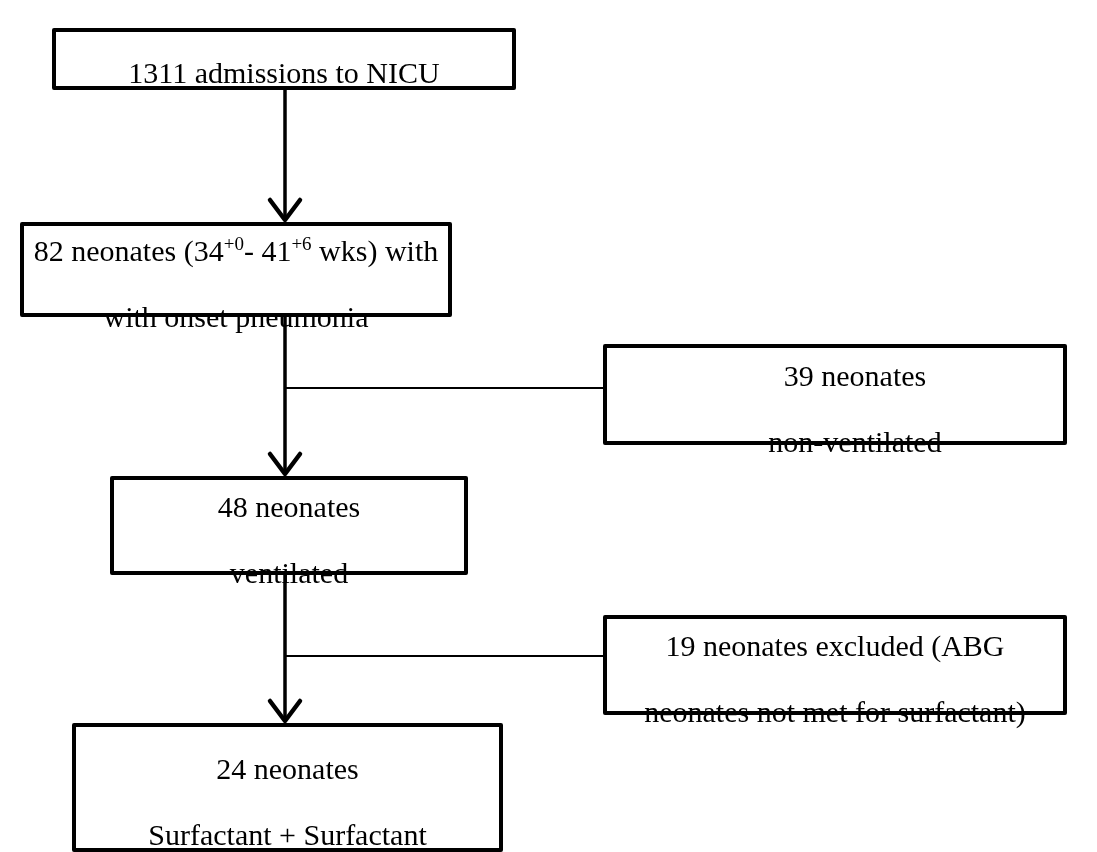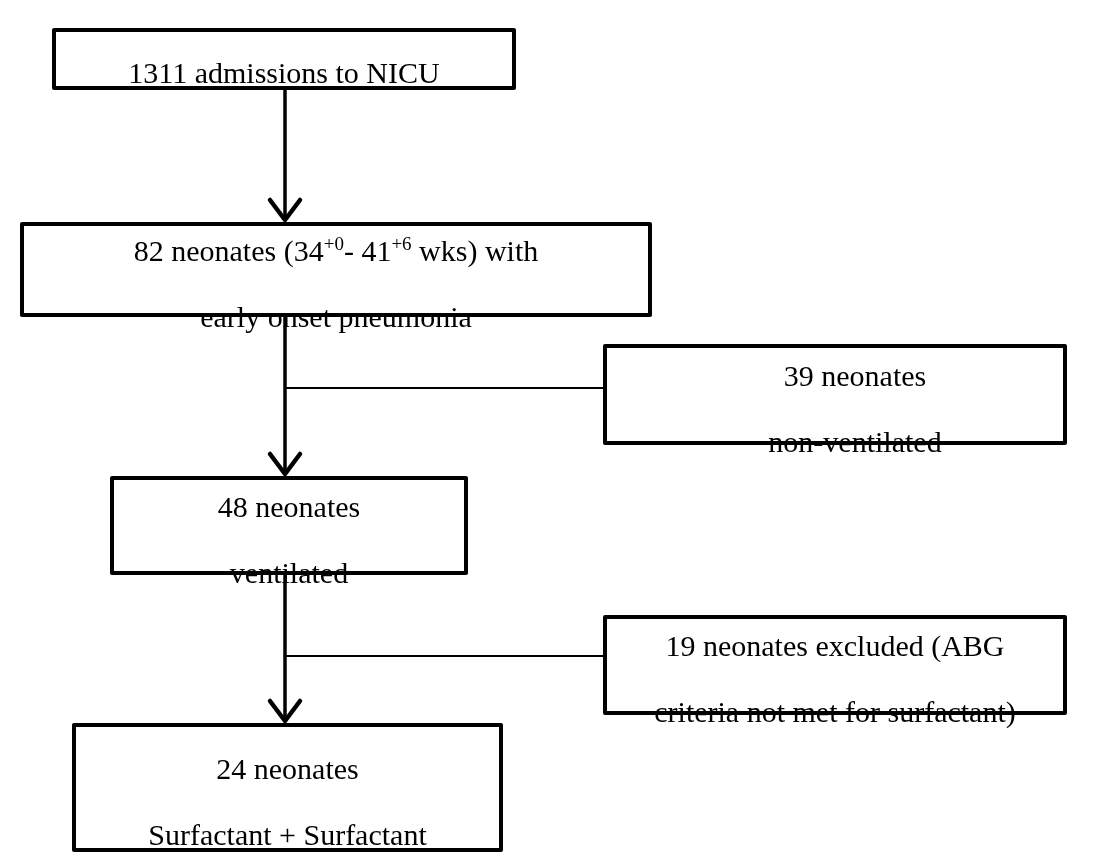--- a/index.html
+++ b/index.html
@@ -40,21 +40,21 @@
   }
   .node .line { display: block; margin-top: 28px; }
   sup.exp {
     font-size: 19px;
     line-height: 0;
     vertical-align: 11px;
     letter-spacing: 0;
   }
   
   #box-admissions    { left: 52px;  top: 28px;  width: 464px; height: 62px;  }
-  #box-pneumonia     { left: 20px;  top: 222px; width: 632px; height: 95px;  }
+  #box-pneumonia     { left: 20px;  top: 222px; width: 432px; height: 95px;  }
   #box-nonventilated { left: 603px; top: 344px; width: 464px; height: 101px; padding-left: 40px; }
   #box-ventilated    { left: 110px; top: 476px; width: 358px; height: 99px;  }
   #box-excluded      { left: 603px; top: 615px; width: 464px; height: 100px; }
   #box-surfactant    { left: 72px;  top: 723px; width: 431px; height: 129px; }
 </style>
 </head>
 <body>
 
 <div id="canvas">
 
@@ -73,36 +73,36 @@
 
     <line x1="286" y1="656" x2="604" y2="656" stroke="#000000" stroke-width="2"></line>
   </svg>
 
   <div class="node" id="box-admissions">
     <span class="line">1311 admissions to NICU</span>
   </div>
 
   <div class="node" id="box-pneumonia">
     <span class="line"><span>82 neonates (34</span><sup class="exp">+0</sup><span>- 41</span><sup class="exp">+6</sup><span> wks) with</span></span>
-    <span class="line">early onset pneumonia</span>
+    <span class="line">with onset pneumonia</span>
   </div>
 
   <div class="node" id="box-nonventilated">
     <span class="line">39 neonates</span>
     <span class="line">non-ventilated</span>
   </div>
 
   <div class="node" id="box-ventilated">
     <span class="line">48 neonates</span>
     <span class="line">ventilated</span>
   </div>
 
   <div class="node" id="box-excluded">
     <span class="line">19 neonates excluded (ABG</span>
-    <span class="line">criteria not met for surfactant)</span>
+    <span class="line">neonates not met for surfactant)</span>
   </div>
 
   <div class="node" id="box-surfactant">
     <span class="line">24 neonates</span>
     <span class="line">Surfactant + Surfactant</span>
   </div>
 
 </div>
 
 </body></html>

